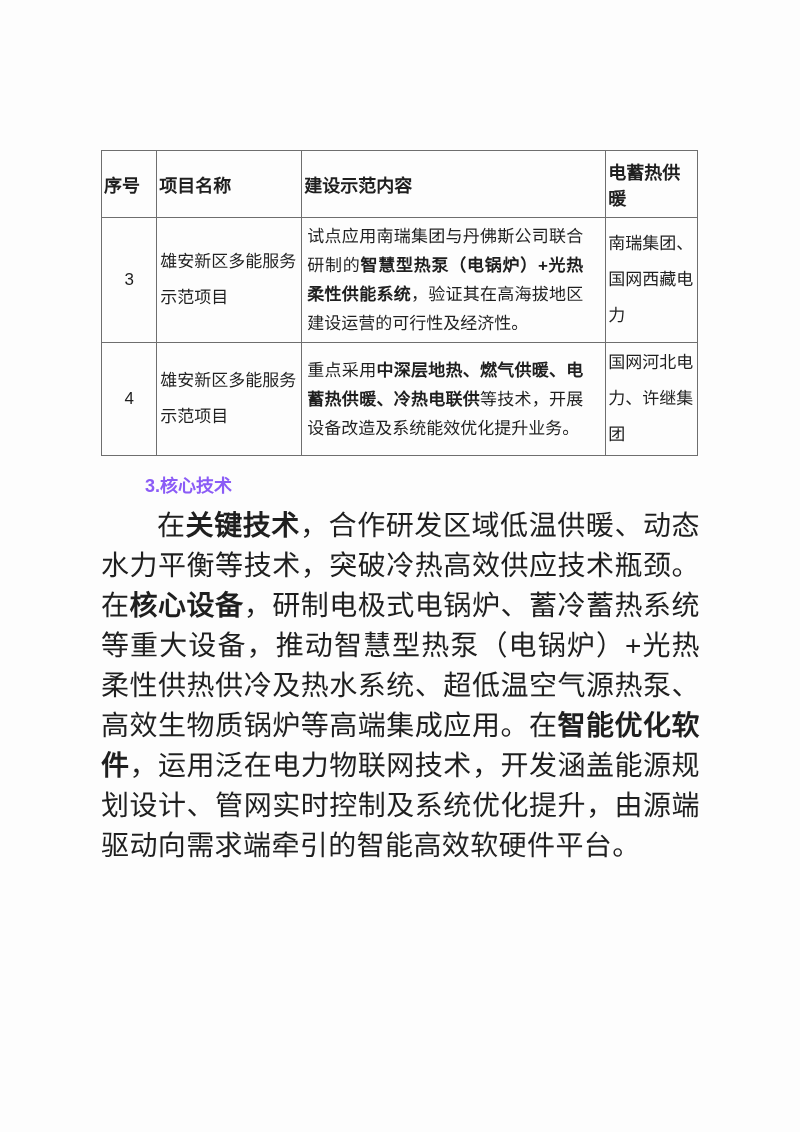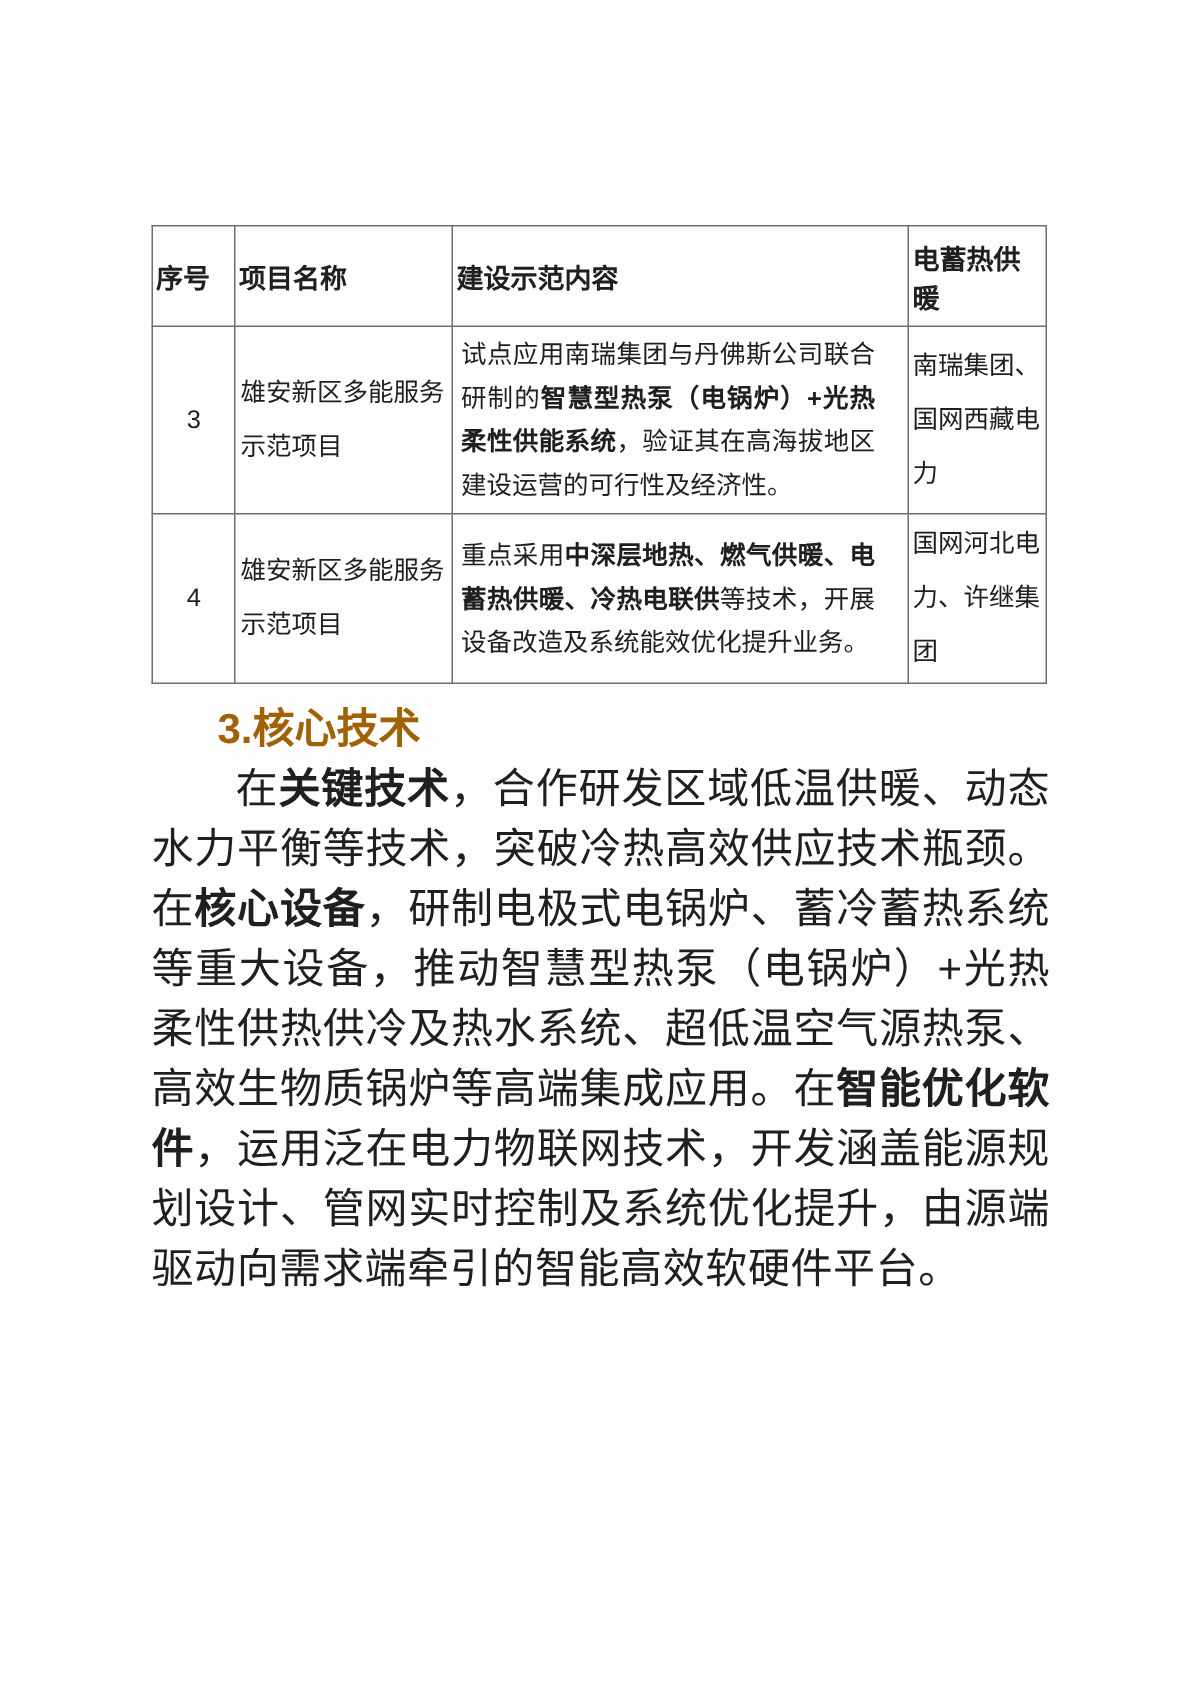--- a/index.html
+++ b/index.html
@@ -48,26 +48,26 @@
   .col-name { width: 144px; }
   .col-content { width: 302px; }
   .col-unit { width: 91px; }
   tr.row-a { height: 114px; }
   tr.row-b { height: 86px; }
   td.cell-no { text-align: center; }
   td.cell-name { line-height: 36px; padding: 2px 3px; }
   td.cell-content { line-height: 29px; padding: 4px 22px 4px 5px; text-align: justify; }
   td.cell-unit { text-align: left; line-height: 36px; padding: 2px 2px; }
   .section-heading {
-    font-size: 28px;
+    font-size: 18px;
     font-weight: 700;
     line-height: 40px;
     margin: 0;
     text-indent: 44px;
-    color: #a16207;
+    color: #8b5cf6;
   }
   .section-heading.first { margin-top: 10px; }
   .body-paragraph {
     font-size: 28px;
     line-height: 40px;
     margin: 0;
     text-align: justify;
     text-indent: 2em;
     letter-spacing: 0.4px;
     color: #1f1f1f;

